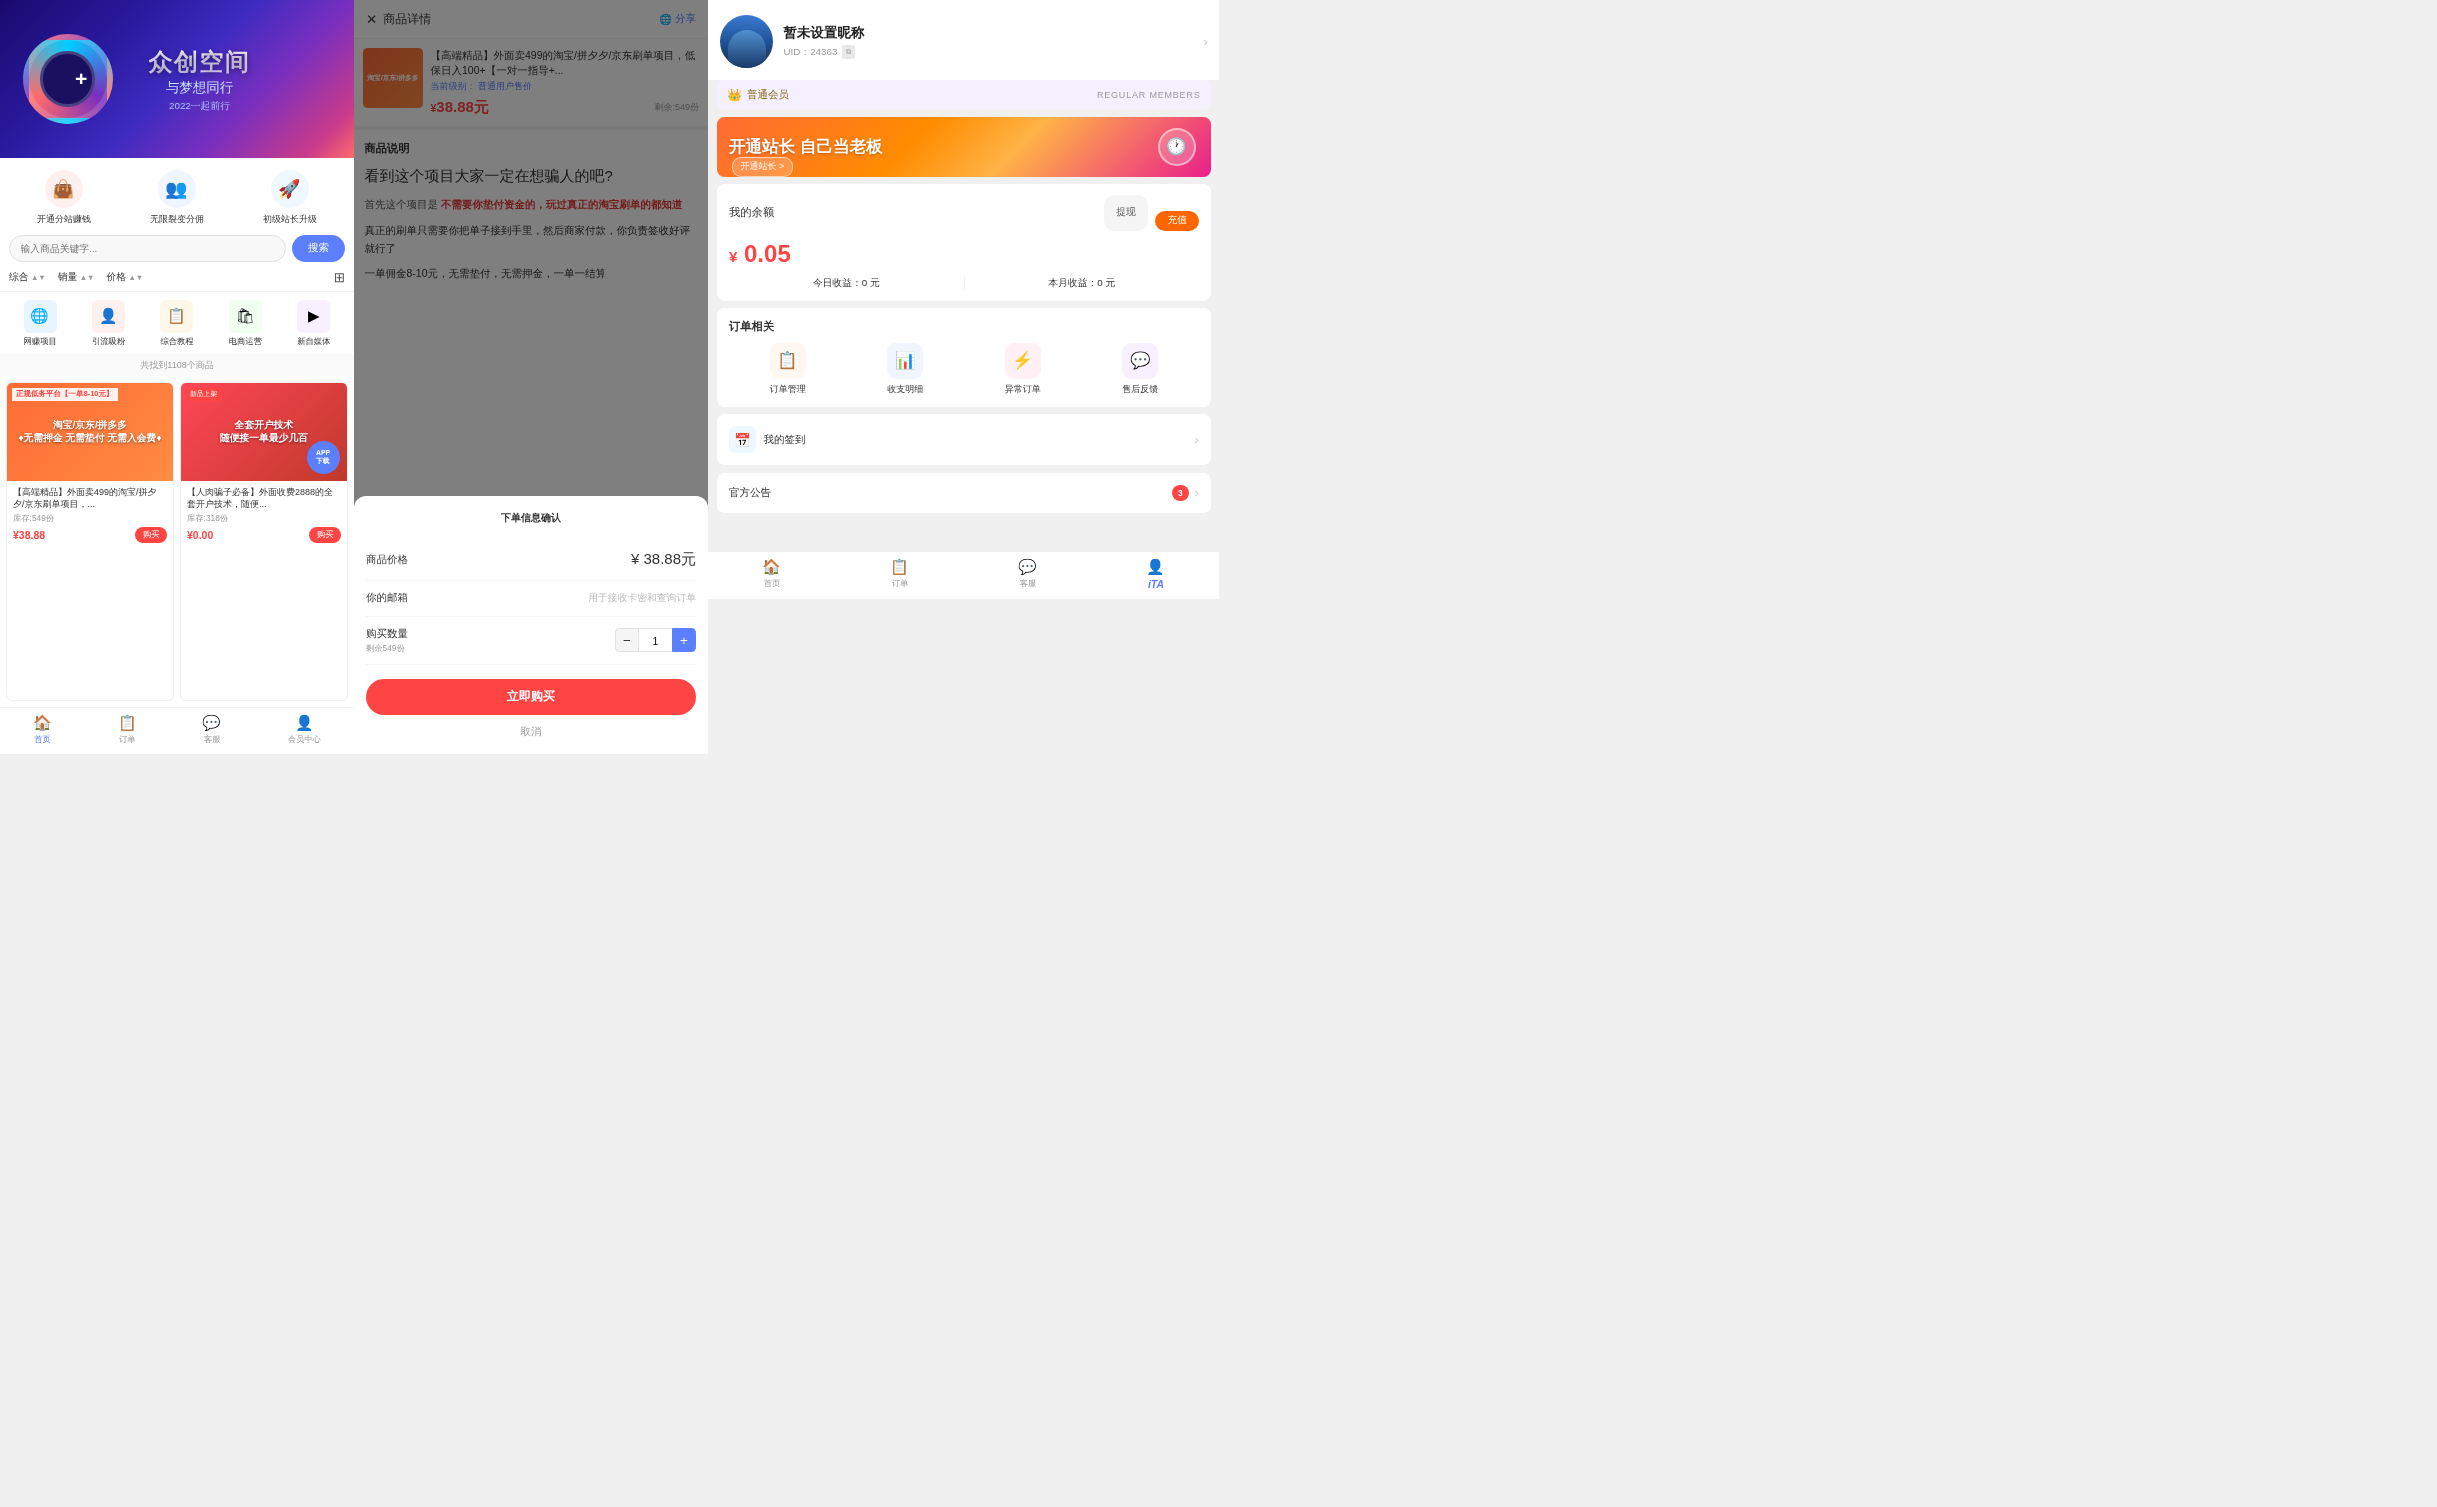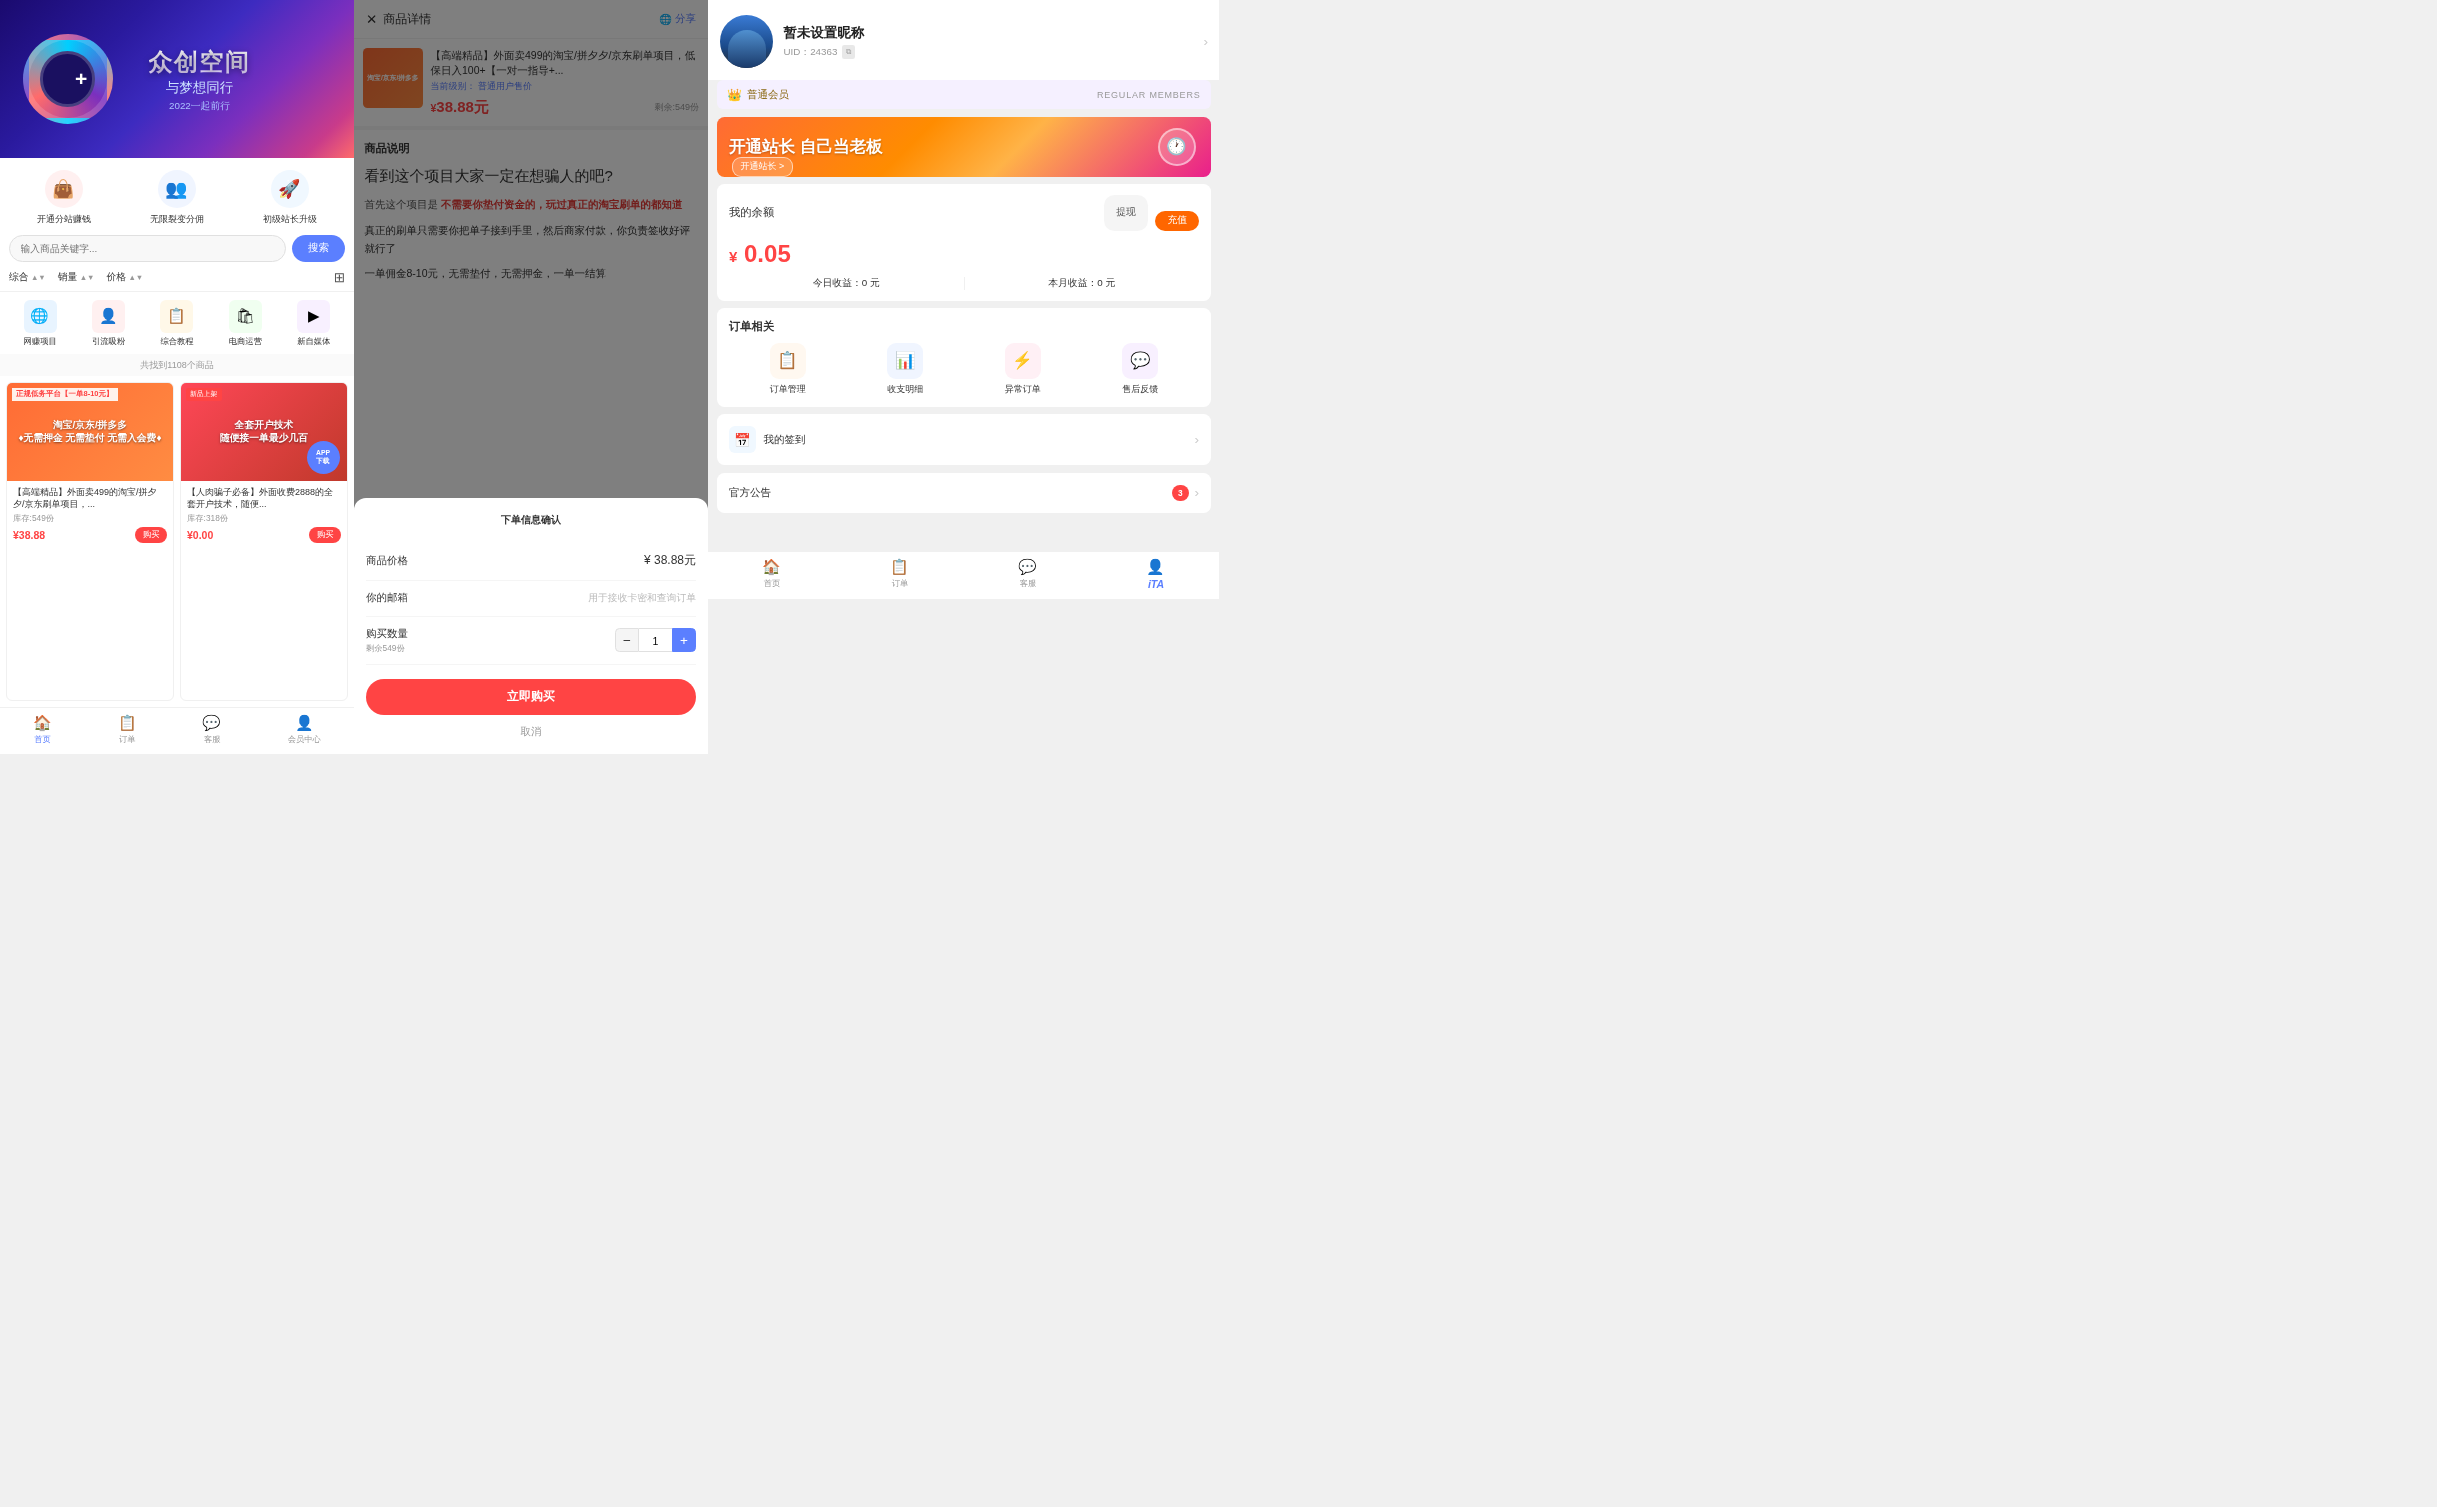--- a/index.html
+++ b/index.html
@@ -457,21 +457,21 @@
     }
     .modal-row {
       display: flex;
       justify-content: space-between;
       align-items: center;
       padding: 10.5px 0;
       border-bottom: 0.8px solid #f5f5f5;
     }
     .modal-label { font-size: 10.5px; color: #333; }
     .modal-value-gray { font-size: 9.8px; color: #bbb; }
-    .modal-value-price { font-size: 12px; color: #333; }
+    .modal-value-price { font-size: 15px; color: #333; }
 
     .qty-control {
       display: flex;
       align-items: center;
       gap: 0;
     }
     .qty-btn {
       width: 24px;
       height: 24px;
       border: 0.8px solid #e0e0e0;

